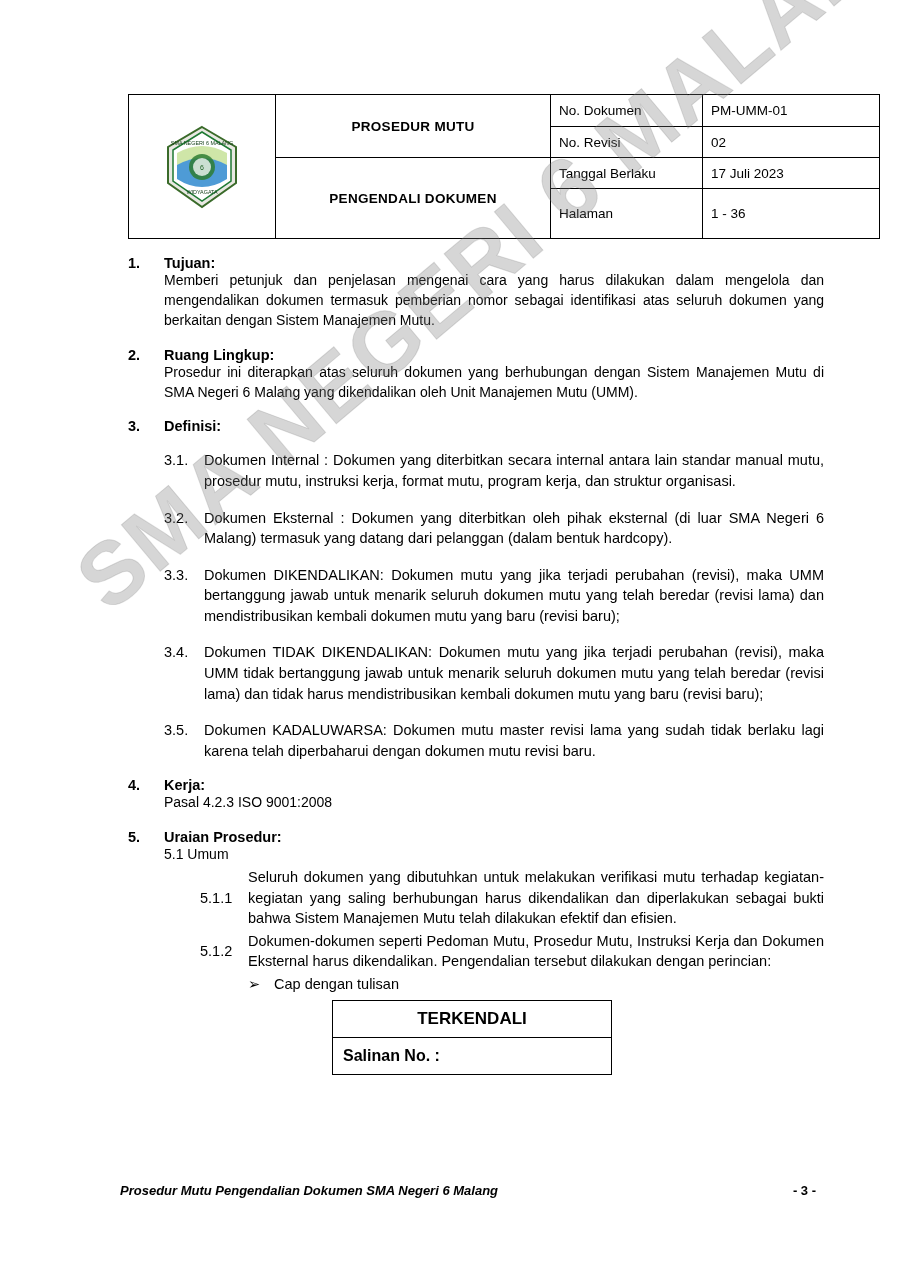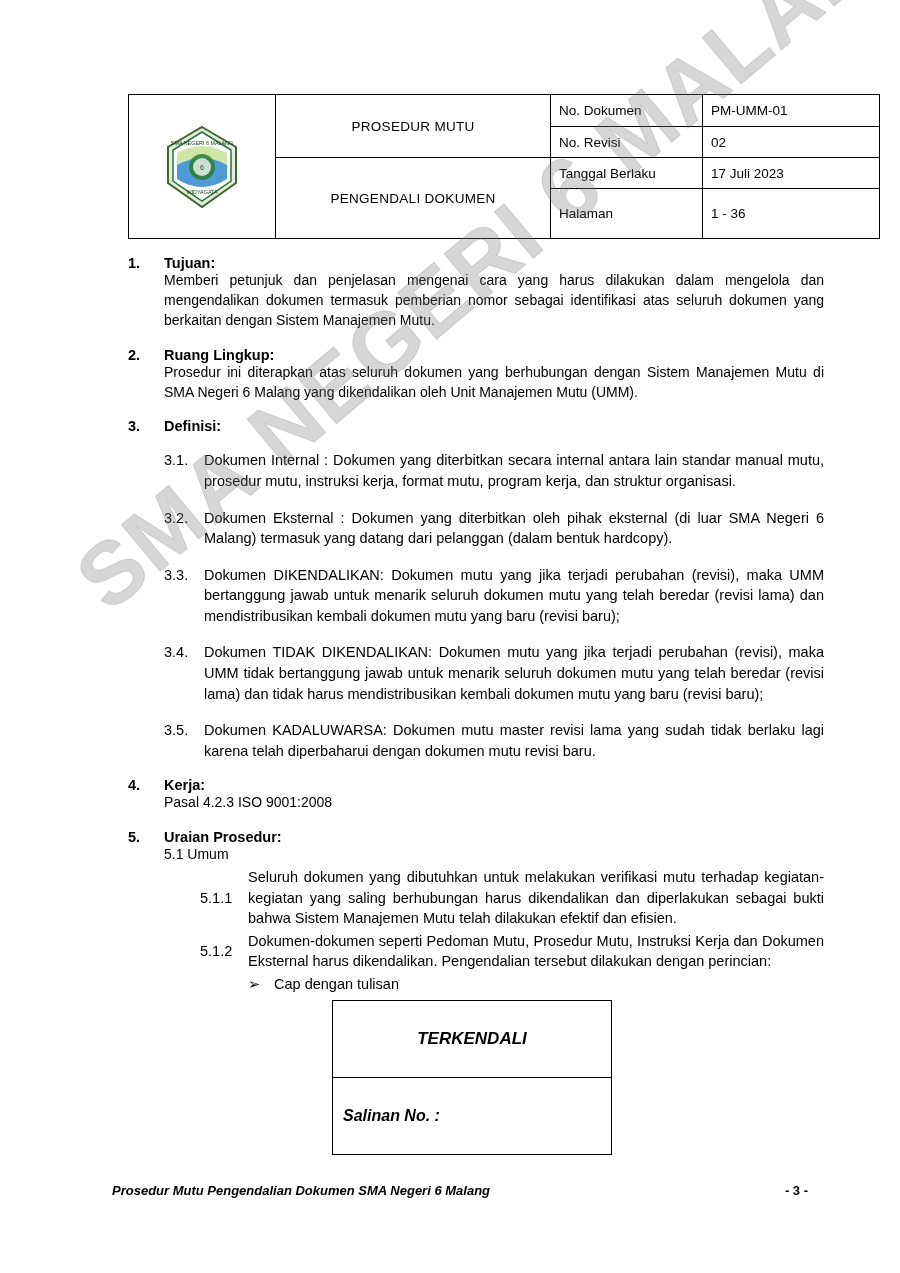--- a/index.html
+++ b/index.html
@@ -42,21 +42,21 @@
     font-size: 13.5px;
   }
   .logo-cell {
     width: 138px;
     text-align: center;
     padding: 4px !important;
   }
   .title-cell {
     width: 258px;
     text-align: center;
-    font-weight: normal;
+    font-weight: bold;
     font-size: 14.5px;
     letter-spacing: 0.3px;
   }
   .lbl-cell {
     width: 135px;
     font-size: 13.5px;
   }
   .val-cell {
     width: 160px;
     font-size: 13.5px;
@@ -144,31 +144,30 @@
   .stamp {
     margin-top: 8px;
     margin-left: 204px;
     width: 280px;
     border: 1px solid #000;
     border-collapse: collapse;
   }
   .stamp td {
     border: 1px solid #000;
     height: 36px;
-    padding: 20px 10px;
+    padding: 0 10px;
     font-size: 16px;
     font-weight: bold;
-    font-style: italic;
   }
   .stamp .center { text-align: center; font-size: 17px; }
 
   
   .footer {
     position: absolute;
-    left: 112px;
+    left: 120px;
     top: 1183px;
     width: 696px;
     display: flex;
     justify-content: space-between;
     font-size: 13px;
     font-weight: bold;
     font-style: italic;
   }
   .footer .pg { font-style: normal; }
 

